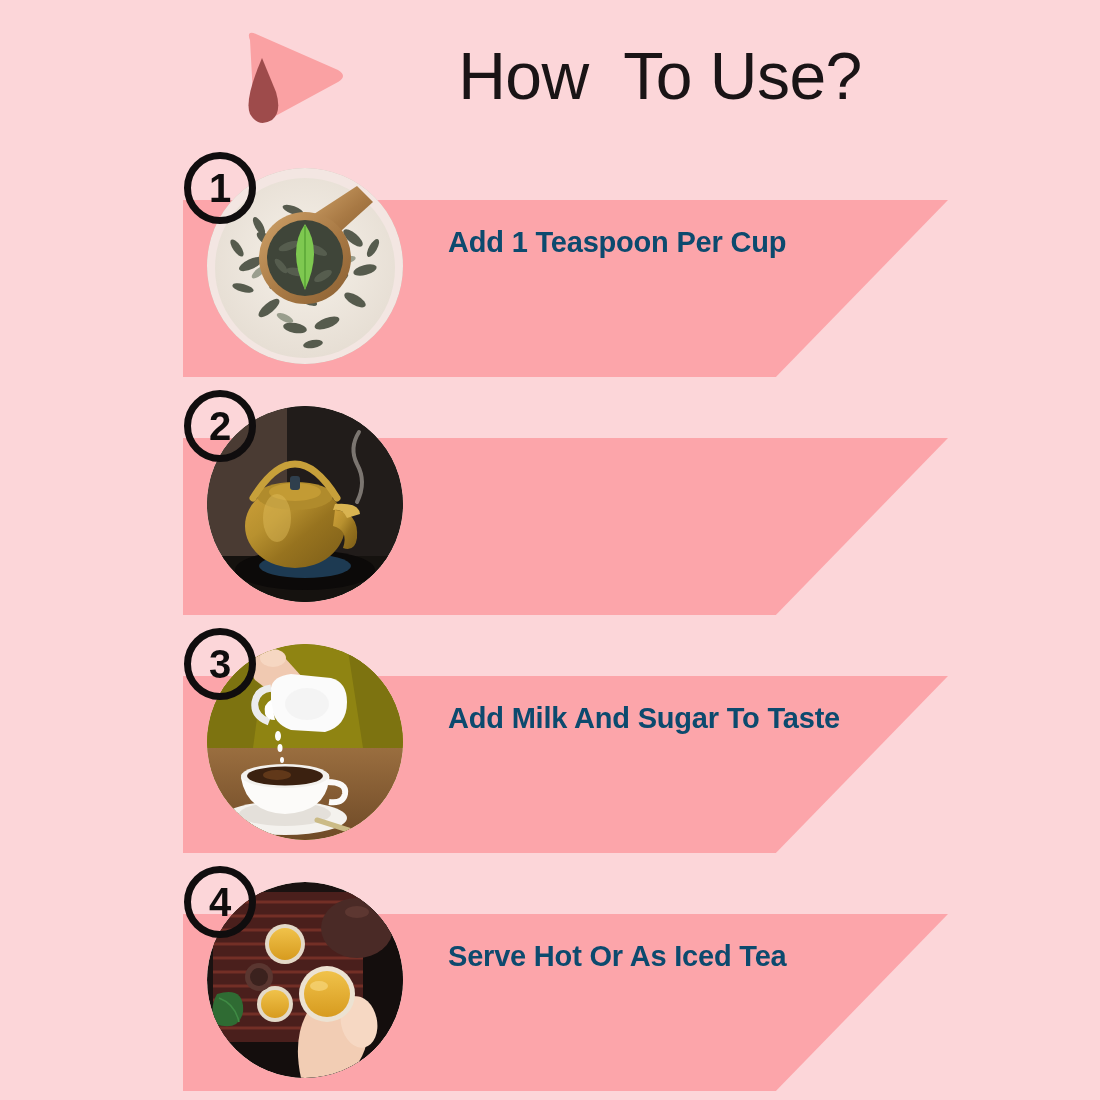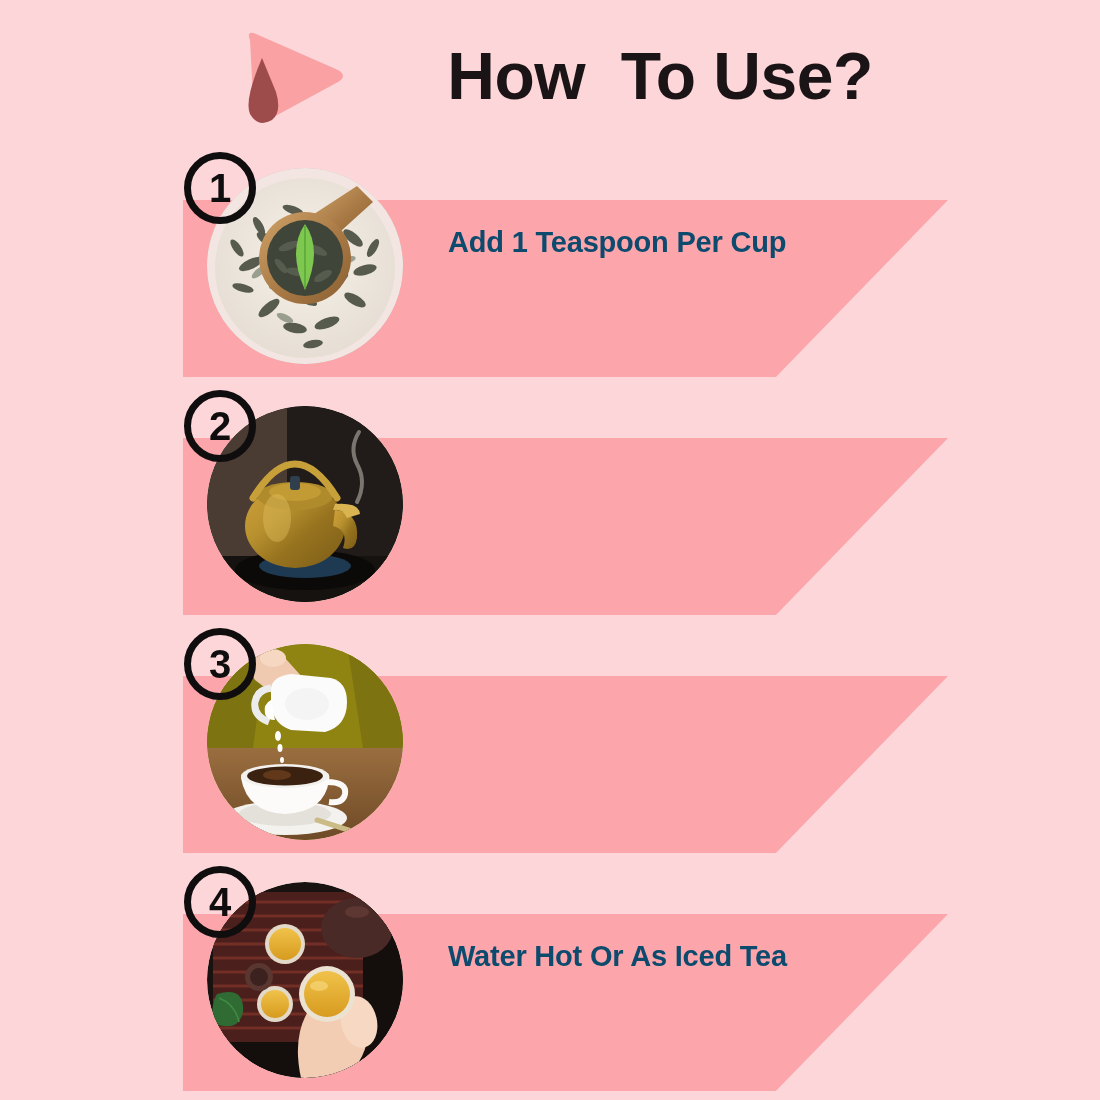--- a/index.html
+++ b/index.html
@@ -34,21 +34,21 @@
   .title {
     position: absolute;
     left: 380px;
     top: 28px;
     width: 560px;
     height: 96px;
     display: flex;
     align-items: center;
     justify-content: center;
     font-size: 66px;
-    font-weight: 700;
+    font-weight: 400;
     letter-spacing: -0.5px;
     color: #1a1416;
     white-space: pre;
   }
 
   
   .steps {
     position: absolute;
     left: 0;
     top: 150px;
@@ -312,20 +312,21 @@
 
           <path d="M110 176 L160 192" stroke="#cbbb86" stroke-width="5" stroke-linecap="round"></path>
         </g>
       </svg>
     </div>
 
     <div class="badge">
       <span class="badge-num">3</span>
     </div>
 
+    <div class="caption">Add Milk And Sugar To Taste</div>
   </div>
 
   <div class="step step-4">
     <div class="banner"></div>
 
     <div class="photo">
       <svg viewBox="0 0 196 196" aria-hidden="true">
         <defs>
           <clipPath id="c4">
               <circle cx="98" cy="98" r="98"></circle>
@@ -377,16 +378,16 @@
           <circle cx="120" cy="112" r="23" fill="url(#tea4)"></circle>
           <ellipse cx="112" cy="104" rx="9" ry="5" fill="#f7d67a" opacity="0.7"></ellipse>
         </g>
       </svg>
     </div>
 
     <div class="badge">
       <span class="badge-num">4</span>
     </div>
 
-    <div class="caption">Water Hot Or As Iced Tea</div>
+    <div class="caption">Serve Hot Or As Iced Tea</div>
   </div>
 
 </div>
 
 </body></html>

